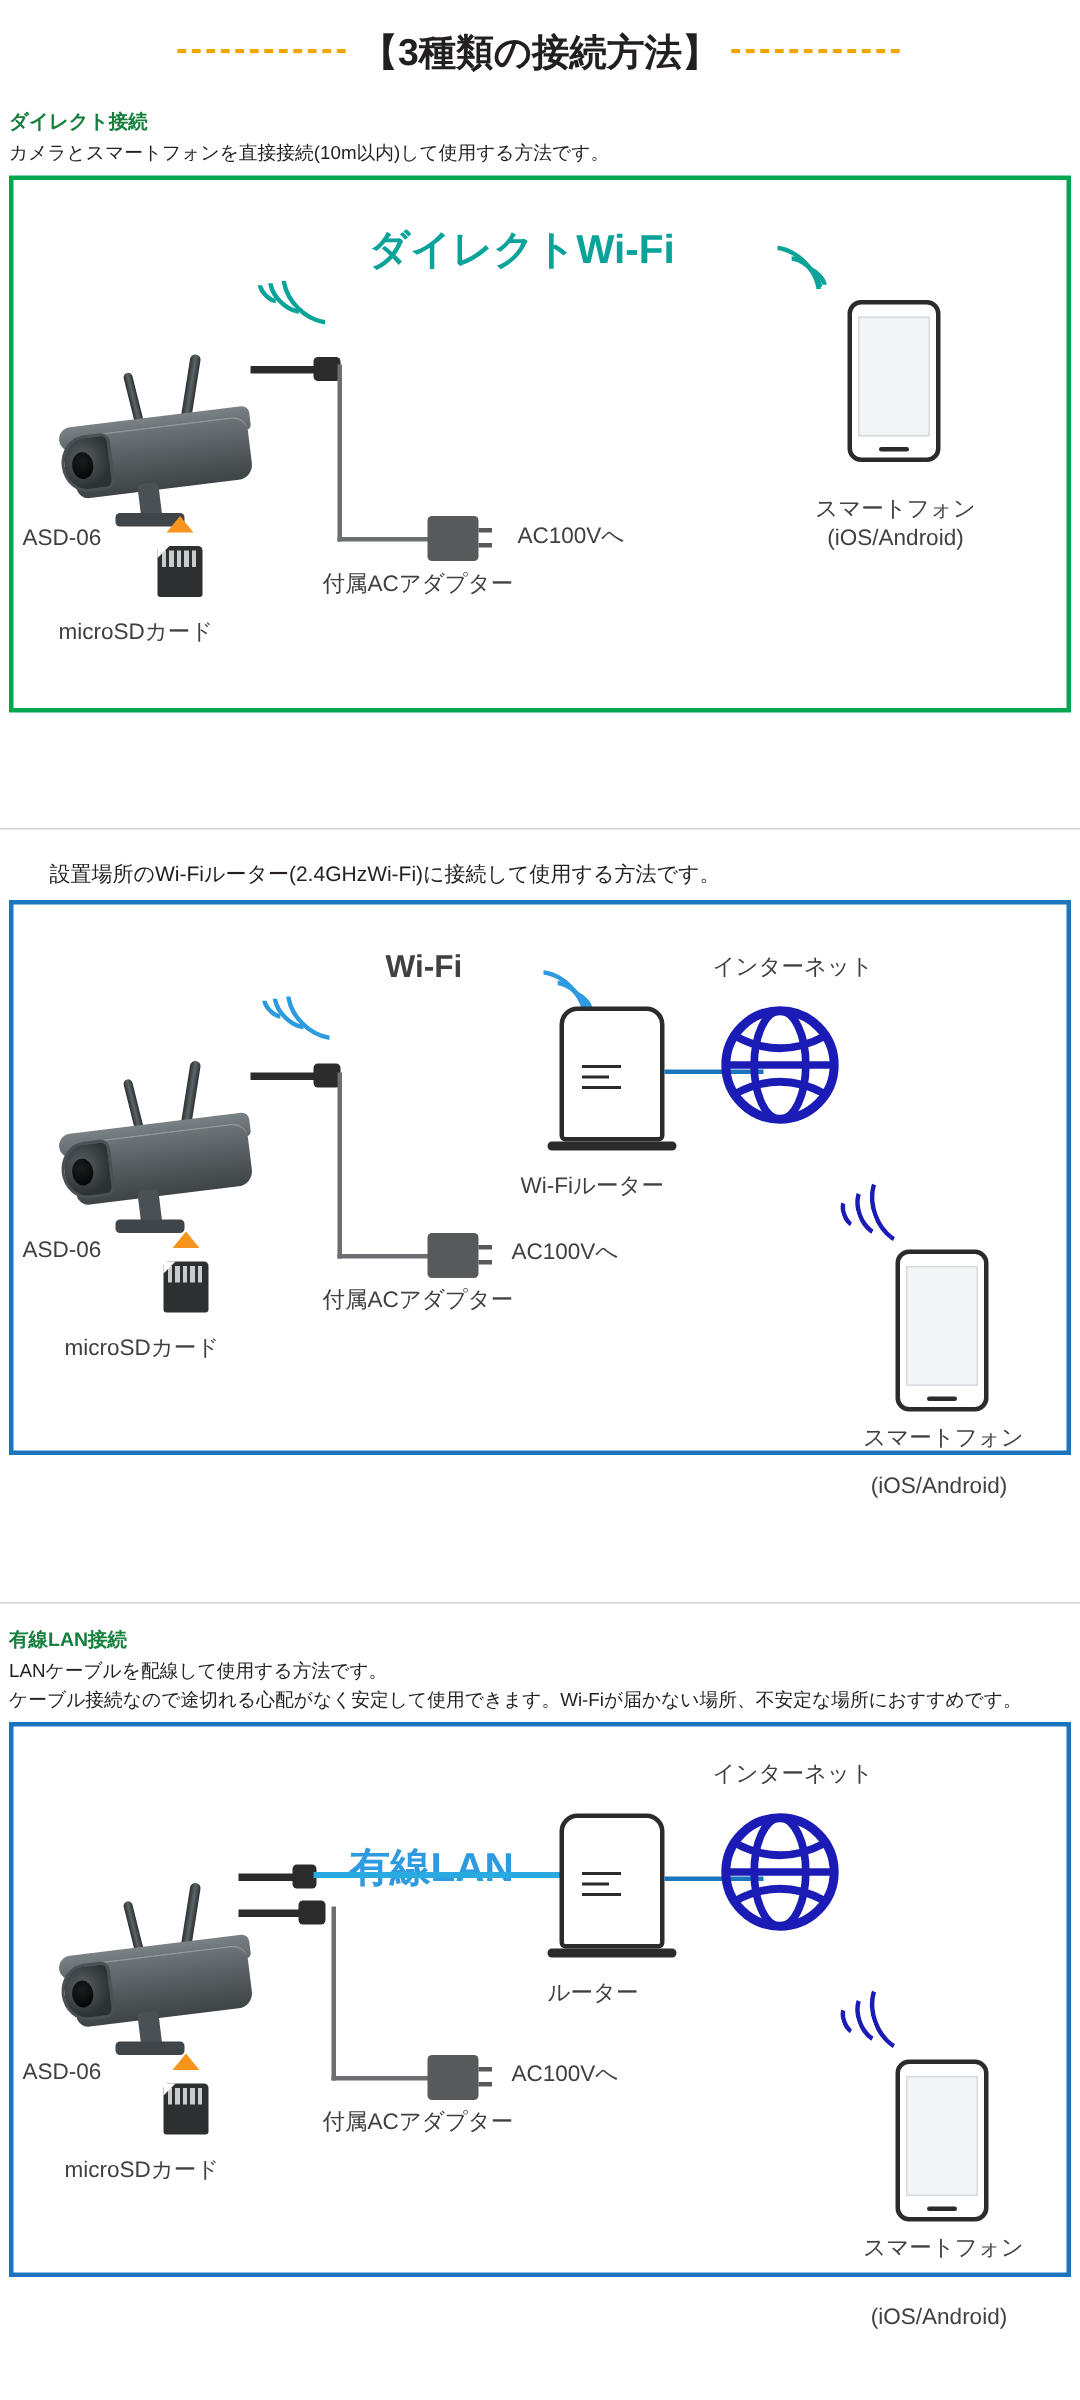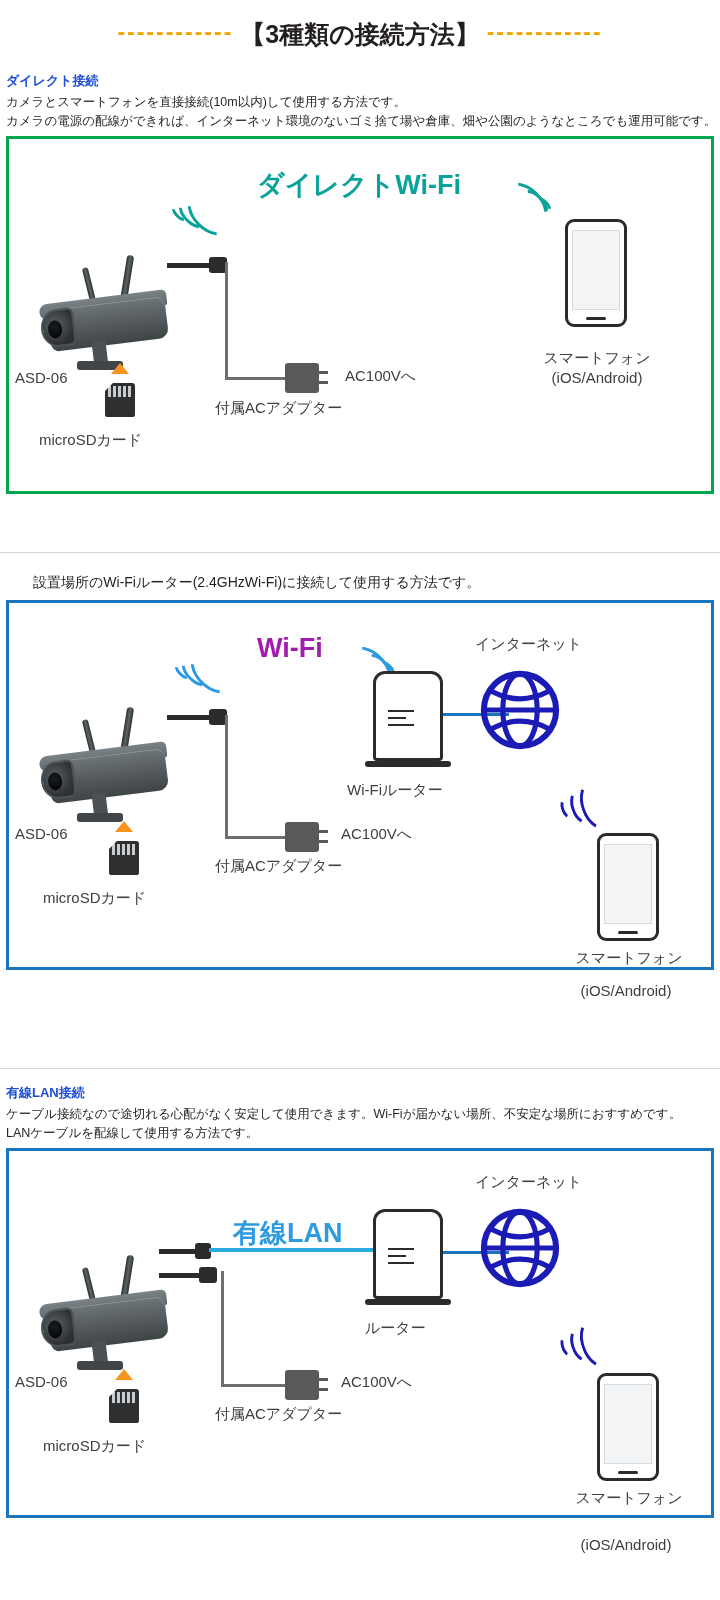--- a/index.html
+++ b/index.html
@@ -22,21 +22,21 @@
     letter-spacing:0px;
     white-space:nowrap;
   }
   .header .dash {
     color:#f0a500; letter-spacing:2px; font-weight:bold;
     font-size:23px; vertical-align:3px;
   }
 
   
   .section { position:absolute; left:0; width:720px; }
-  .sec-title { font-size:13px; font-weight:bold; color:#1d4ed8; margin:0 0 3px 6px; }
+  .sec-title { font-size:13px; font-weight:bold; color:#15803d; margin:0 0 3px 6px; }
   .sec-title.big { font-size:16px; }
   .sec-line { font-size:12.5px; color:#231f20; margin:0 0 1px 6px; line-height:1.45; }
   .sec-line.big { font-size:14px;padding-left:27px; }
 
   .diagram {
     position:relative;
     margin:6px 6px 0 6px;
     height:358px;
     border:3px solid #00a650;
     background:#ffffff;
@@ -147,21 +147,21 @@
   .router-base {
     position:absolute; width:86px; height:6px; background:#2b2b2b; border-radius:3px;
   }
 
   
   .lbl { position:absolute; font-size:15px; color:#404040; white-space:nowrap; }
   .lbl.c { text-align:center; }
 
   .bigtext { position:absolute; font-weight:bold; white-space:nowrap; }
   .bigtext.teal { color:#0aa39a; font-size:27px; }
-  .bigtext.blue { color:#a21caf; font-size:27px; }
+  .bigtext.blue { color:#404040; font-size:21px; }
   .bigtext.lan  { color:#2e9ae0; font-size:27px; }
 
   
   .arcs { position:absolute; }
   .arcs span {
     position:absolute; border:3px solid currentColor;
     border-radius:50%; border-right-color:transparent;
     border-top-color:transparent; border-bottom-color:transparent;
   }
 
@@ -181,41 +181,40 @@
 
   <div class="header">
     <span class="dash">------------</span>
     <span>【3種類の接続方法】</span>
     <span class="dash">------------</span>
   </div>
 
   <div class="section" style="top:72px;">
     <div class="sec-title">ダイレクト接続</div>
     <div class="sec-line">カメラとスマートフォンを直接接続(10m以内)して使用する方法です。</div>
-    <div class="sec-line">カメラの電源の配線ができれば、インターネット環境のないゴミ捨て場や倉庫、畑や公園のようなところでも運用可能です。</div>
 
     <div class="diagram" style="height:358px;">
 
       <div class="camera" style="left:12px; top:110px;">
         <div class="cam-ant2"></div>
         <div class="cam-ant"></div>
         <div class="cam-shade"></div>
         <div class="cam-body"></div>
         <div class="cam-lens"></div>
         <div class="cam-mount"></div>
         <div class="cam-base"></div>
       </div>
 
       <div class="arcs" style="left:165px; top:40px; color:#0aa39a; width:60px; height:70px;">
         <span style="left:0px;  top:22px; width:14px; height:22px; transform:rotate(-45deg);"></span>
         <span style="left:8px;  top:14px; width:26px; height:38px; transform:rotate(-45deg);"></span>
         <span style="left:18px; top:6px;  width:38px; height:54px; transform:rotate(-45deg);"></span>
       </div>
 
-      <div class="bigtext teal" style="left:248px; top:28px;">ダイレクトWi-Fi</div>
+      <div class="bigtext teal" style="left:237px; top:28px;">ダイレクトWi-Fi</div>
 
       <div class="arcs" style="left:496px; top:34px; color:#0aa39a; width:60px; height:70px;">
         <span style="left:30px; top:22px; width:14px; height:22px; transform:rotate(135deg);"></span>
         <span style="left:14px; top:14px; width:26px; height:38px; transform:rotate(135deg);"></span>
         <span style="left:0px;  top:6px;  width:38px; height:54px; transform:rotate(135deg);"></span>
       </div>
 
       <div class="wire dark" style="left:158px; top:124px; width:48px; height:5px;"></div>
       <div class="wire dark" style="left:200px; top:118px; width:18px; height:16px; border-radius:3px;"></div>
       <div class="wire" style="left:216px; top:123px; width:3px; height:118px;"></div>
@@ -329,36 +328,36 @@
       <div class="lbl c" style="left:556px; top:346px; width:128px;">スマートフォン</div>
 
     </div>
     <div class="lbl c" style="left:562px; top:410px; width:128px;">(iOS/Android)</div>
   </div>
 
   <div class="hr-sep" style="top:1068px;"></div>
 
   <div class="section" style="top:1084px;">
     <div class="sec-title">有線LAN接続</div>
+    <div class="sec-line">LANケーブルを配線して使用する方法です。</div>
     <div class="sec-line">ケーブル接続なので途切れる心配がなく安定して使用できます。Wi-Fiが届かない場所、不安定な場所におすすめです。</div>
-    <div class="sec-line">LANケーブルを配線して使用する方法です。</div>
 
     <div class="diagram blue" style="height:370px;">
 
       <div class="camera" style="left:12px; top:98px;">
         <div class="cam-ant2"></div>
         <div class="cam-ant"></div>
         <div class="cam-shade"></div>
         <div class="cam-body"></div>
         <div class="cam-lens"></div>
         <div class="cam-mount"></div>
         <div class="cam-base"></div>
       </div>
 
-      <div class="bigtext lan" style="left:224px; top:64px;">有線LAN</div>
+      <div class="bigtext lan" style="left:224px; top:76px;">有線LAN</div>
 
       <div class="wire dark" style="left:150px; top:98px; width:40px; height:5px;"></div>
       <div class="wire dark" style="left:186px; top:92px; width:16px; height:16px; border-radius:3px;"></div>
       <div class="wire lan" style="left:200px; top:97px; width:170px; height:4px;"></div>
 
       <div class="router" style="left:364px; top:58px;">
         <div class="lines">
             <i></i>
             <i></i>
             <i></i>

